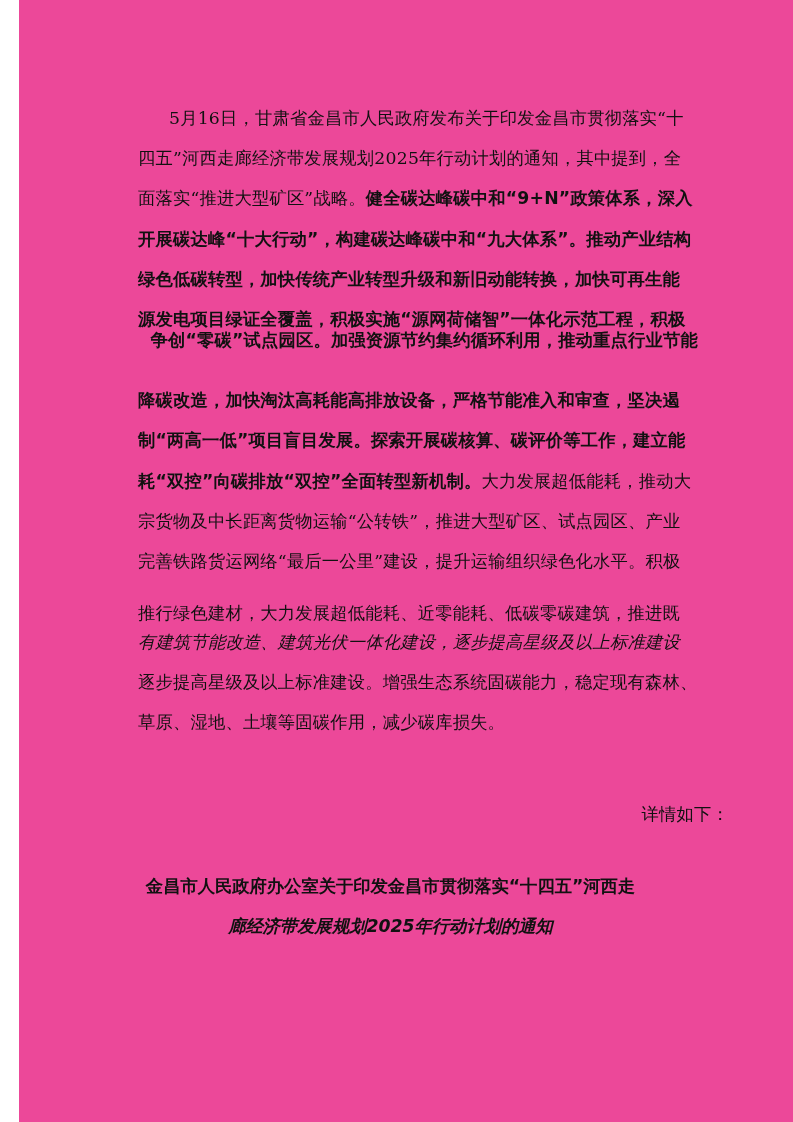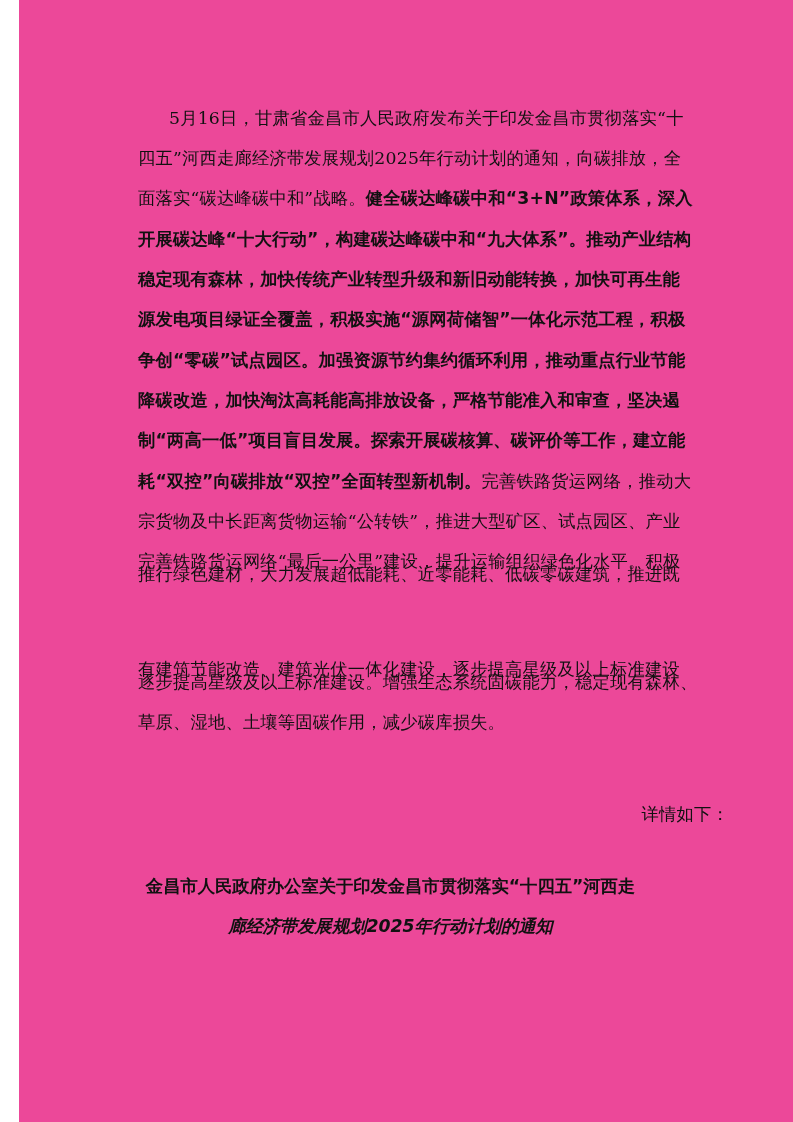--- a/index.html
+++ b/index.html
@@ -53,56 +53,56 @@
 </head>
 <body>
 
 <div class="page">
 
   <div>
     <div class="line indent" style="top:106px;">
       <span>5月16日，甘肃省金昌市人民政府发布关于印发金昌市贯彻落实“十</span>
     </div>
     <div class="line" style="top:146px;">
-      <span>四五”河西走廊经济带发展规划2025年行动计划的通知，向碳排放，全</span>
+      <span>四五”河西走廊经济带发展规划2025年行动计划的通知，其中提到，全</span>
     </div>
     <div class="line" style="top:186px;">
-      <span>面落实“碳达峰碳中和”战略。</span><span class="b">健全碳达峰碳中和“3+N”政策体系，深入</span>
+      <span>面落实“推进大型矿区”战略。</span><span class="b">健全碳达峰碳中和“9+N”政策体系，深入</span>
     </div>
     <div class="line b" style="top:227px;">
       <span>开展碳达峰“十大行动”，构建碳达峰碳中和“九大体系”。推动产业结构</span>
     </div>
     <div class="line b" style="top:267px;">
-      <span>稳定现有森林，加快传统产业转型升级和新旧动能转换，加快可再生能</span>
+      <span>绿色低碳转型，加快传统产业转型升级和新旧动能转换，加快可再生能</span>
     </div>
     <div class="line b" style="top:307px;">
       <span>源发电项目绿证全覆盖，积极实施“源网荷储智”一体化示范工程，积极</span>
     </div>
-    <div class="line b" style="top:348px;">
+    <div class="line b" style="top:328px;text-align:right;">
       <span>争创“零碳”试点园区。加强资源节约集约循环利用，推动重点行业节能</span>
     </div>
     <div class="line b" style="top:388px;">
       <span>降碳改造，加快淘汰高耗能高排放设备，严格节能准入和审查，坚决遏</span>
     </div>
     <div class="line b" style="top:428px;">
       <span>制“两高一低”项目盲目发展。探索开展碳核算、碳评价等工作，建立能</span>
     </div>
     <div class="line" style="top:469px;">
-      <span class="b">耗“双控”向碳排放“双控”全面转型新机制。</span><span>完善铁路货运网络，推动大</span>
+      <span class="b">耗“双控”向碳排放“双控”全面转型新机制。</span><span>大力发展超低能耗，推动大</span>
     </div>
     <div class="line" style="top:509px;">
       <span>宗货物及中长距离货物运输“公转铁”，推进大型矿区、试点园区、产业</span>
     </div>
     <div class="line" style="top:549px;">
       <span>完善铁路货运网络“最后一公里”建设，提升运输组织绿色化水平。积极</span>
     </div>
-    <div class="line" style="top:562px;">
+    <div class="line" style="top:601px;">
       <span>推行绿色建材，大力发展超低能耗、近零能耗、低碳零碳建筑，推进既</span>
     </div>
-    <div class="line" style="top:657px;">
+    <div class="line" style="top:630px;font-style:italic;">
       <span>有建筑节能改造、建筑光伏一体化建设，逐步提高星级及以上标准建设</span>
     </div>
     <div class="line" style="top:670px;">
       <span>逐步提高星级及以上标准建设。增强生态系统固碳能力，稳定现有森林、</span>
     </div>
     <div class="line" style="top:710px;">
       <span>草原、湿地、土壤等固碳作用，减少碳库损失。</span>
     </div>
   </div>
 

